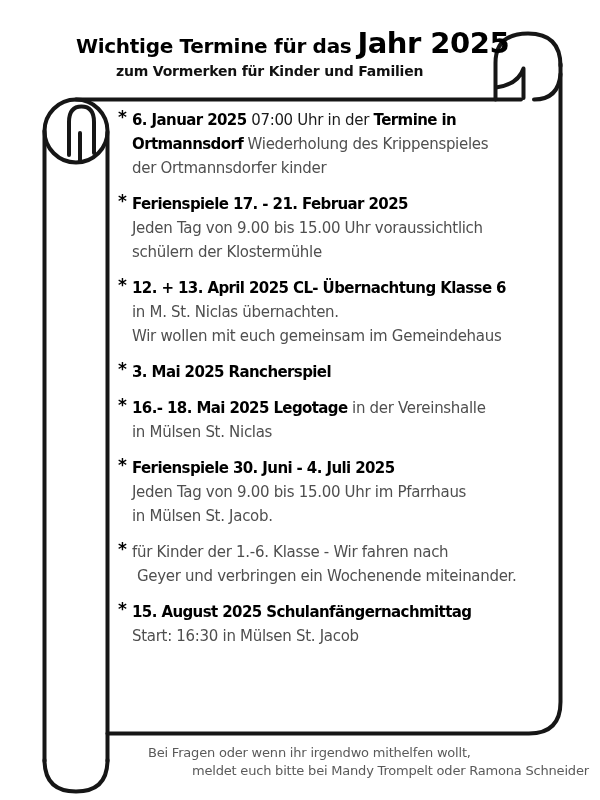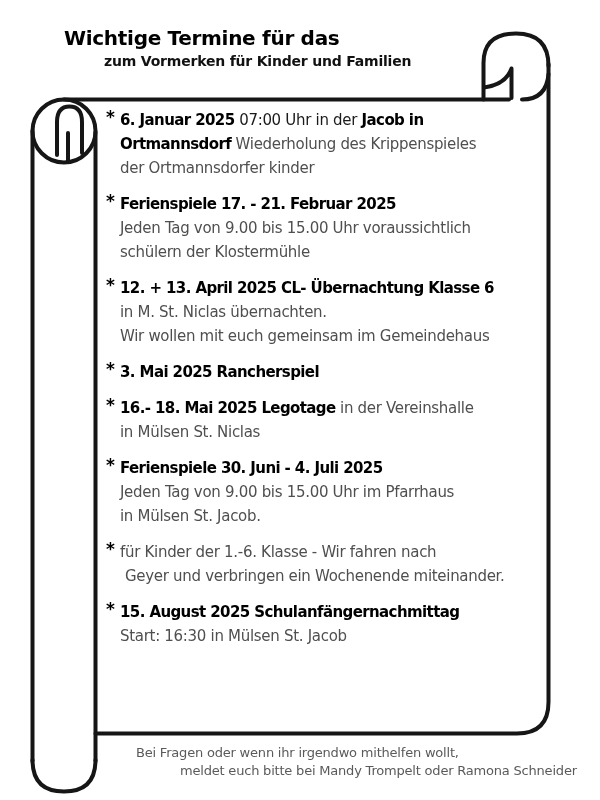--- a/index.html
+++ b/index.html
@@ -3,21 +3,21 @@
 <meta charset="utf-8">
 <style>
   * { margin:0; padding:0; box-sizing:border-box; }
   html,body { width:600px; height:800px; }
   body{
     font-family:"DejaVu Sans", sans-serif;
     background:#ffffff;
     color:var(--ink,#161616);
     overflow:hidden;
   }
-  .page{ position:relative; width:508px; height:800px; background:var(--paper,#ffffff); }
+  .page{ position:relative; width:508px; height:800px; background:var(--paper,#ffffff);margin-left:12px; }
 
   .scroll-svg{ position:absolute; left:0; top:0; width:600px; height:800px; color:var(--ink,#161616); }
 
   .header{ position:absolute; left:64px; top:26px; white-space:nowrap; }
   .title{ display:flex; align-items:baseline; }
   .t-prefix{ font-size:20px; font-weight:bold; letter-spacing:-0.3px; color:#000; }
   .t-year{ font-size:29px; font-weight:bold; letter-spacing:-0.5px; color:#000; margin-left:6px; }
   .subtitle{ font-size:14px; font-weight:bold; letter-spacing:-0.2px; color:#111; margin-top:3px; margin-left:40px; }
 
   .events{ position:absolute; left:120px; top:108px; width:424px; }
@@ -58,29 +58,30 @@
     <path d="M 483.5 99.5 V 63 Q 483.5 33.5 516 33.5 Q 548.5 33.5 548.5 66"></path>
     <path d="M 548.5 74 Q 546.5 99.5 522 99.5"></path>
     <path d="M 484 87.5 Q 506 84.5 511.5 68.5 L 511.5 98"></path>
 
     <path d="M 548.5 64 V 702 Q 548.5 733.5 517 733.5 H 95.5"></path>
   </svg>
 
   <div class="header">
     <div class="title">
       <span class="t-prefix">Wichtige Termine für das</span>
+      <span class="t-year">Jahr 2025</span>
     </div>
     <div class="subtitle">zum Vormerken für Kinder und Familien</div>
   </div>
 
   <div class="events">
       <div class="event">
         <span class="bullet">*</span>
         <div class="lines">
-          <div class="line"><span class="seg b">6. Januar 2025 </span><span class="seg r">07:00 Uhr in der </span><span class="seg b">Jacob in</span></div>
+          <div class="line"><span class="seg b">6. Januar 2025 </span><span class="seg r">07:00 Uhr in der </span><span class="seg b">Termine in</span></div>
           <div class="line"><span class="seg b">Ortmannsdorf</span><span class="seg l"> Wiederholung des Krippenspieles</span></div>
           <div class="line"><span class="seg l">der Ortmannsdorfer kinder</span></div>
         </div>
       </div>
       <div class="event">
         <span class="bullet">*</span>
         <div class="lines">
           <div class="line"><span class="seg b">Ferienspiele 17. - 21. Februar 2025</span></div>
           <div class="line"><span class="seg l">Jeden Tag von 9.00 bis 15.00 Uhr voraussichtlich</span></div>
           <div class="line"><span class="seg l">schülern der Klostermühle</span></div>

